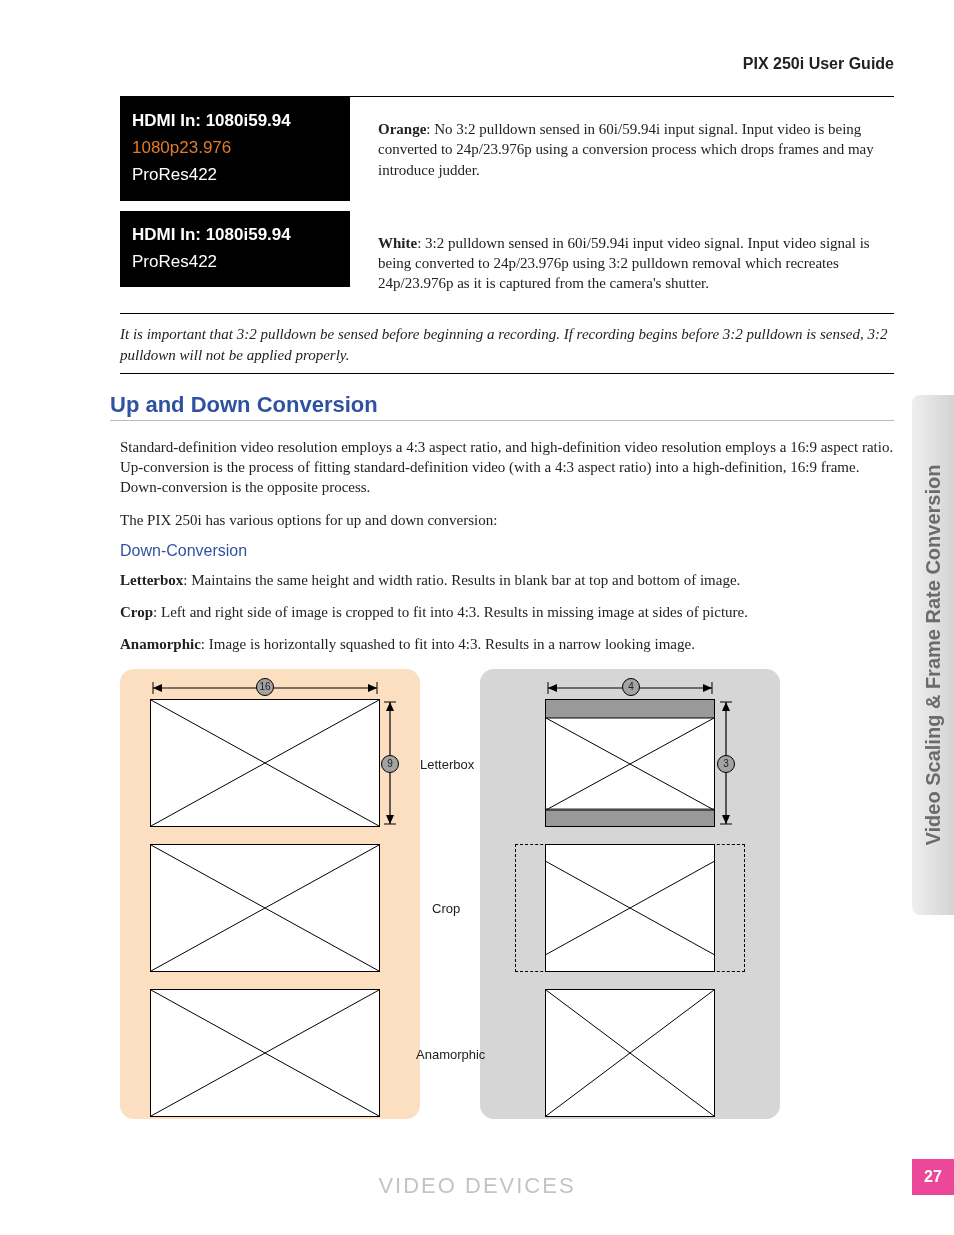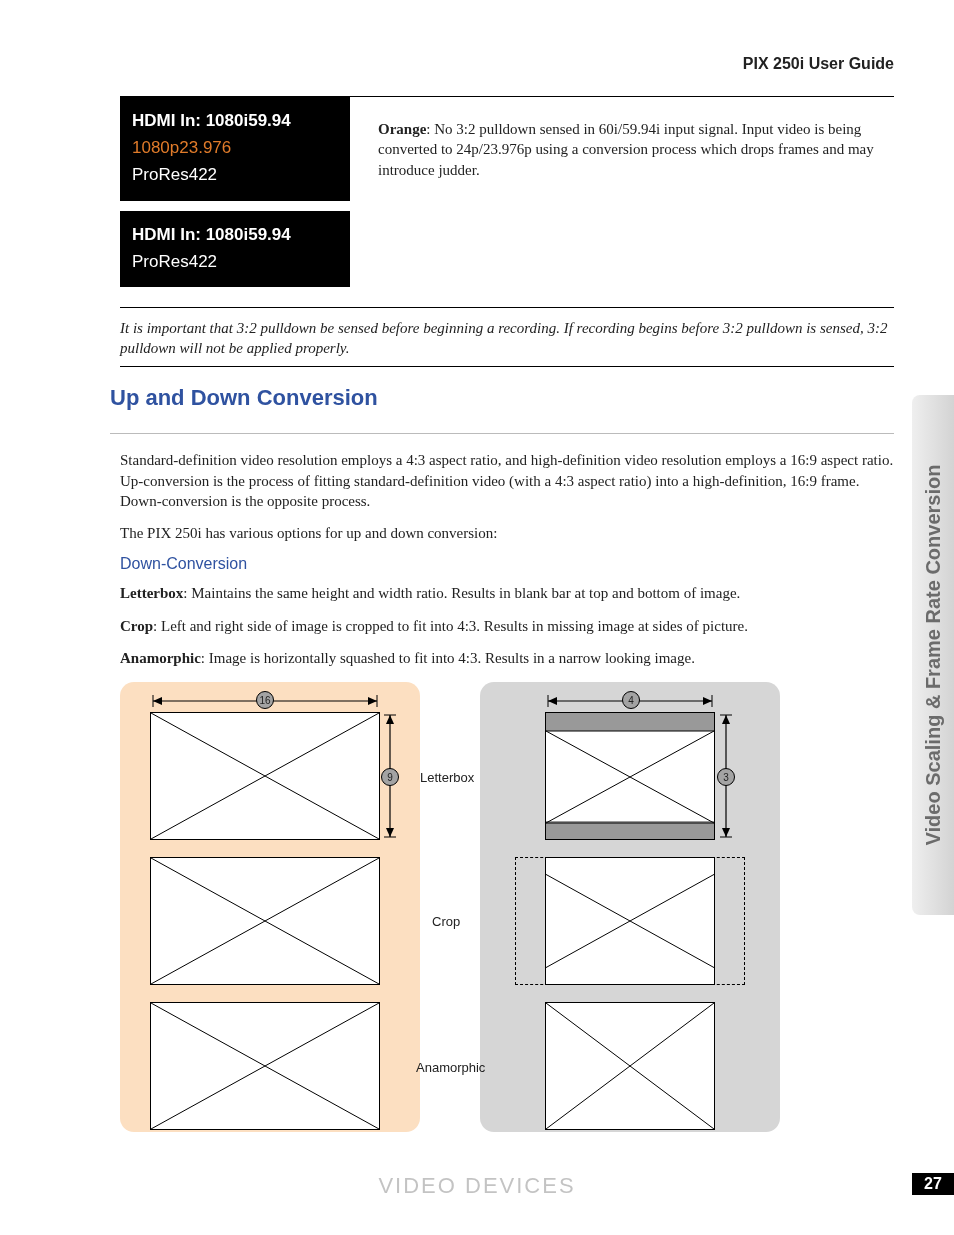--- a/index.html
+++ b/index.html
@@ -44,21 +44,21 @@
     line-height: 1.35;
     margin: 4px 0;
   }
   hr.rule2 { border: none; border-top: 1.2px solid #000; margin: 8px 0 18px 0; }
   h2.section {
     font-family: Arial, Helvetica, sans-serif;
     color: #2f52a0;
     font-weight: bold;
     font-size: 22px;
     border-bottom: 1px solid #bbb;
-    padding-bottom: 22px;
+    padding-bottom: 2px;
     margin-bottom: 16px;
     margin-left: -10px;
   }
   p.body { line-height: 1.35; margin-bottom: 12px; }
   h3.sub {
     font-family: Arial, Helvetica, sans-serif;
     color: #2f52a0;
     font-weight: normal;
     font-size: 16px;
     margin: 8px 0 10px 0;
@@ -81,22 +81,22 @@
     font-family: Arial, Helvetica, sans-serif;
     font-weight: bold;
     font-size: 20px;
     color: #6b6b6b;
   }
   .page-num {
     position: absolute;
     right: 0;
     bottom: 40px;
     width: 42px;
-    height: 22px;
-    background: #000000;
+    height: 36px;
+    background: #ec4899;
     color: #fff;
     font-family: Arial, Helvetica, sans-serif;
     font-weight: bold;
     font-size: 16px;
     display: flex;
     align-items: center;
     justify-content: center;
   }
   
   .diagram-wrap {
@@ -168,20 +168,23 @@
     <b>Orange</b><span>: No 3:2 pulldown sensed in 60i/59.94i input signal. Input video is being converted to 24p/23.976p using a conversion process which drops frames and may introduce judder.</span>
   </div>
 </div>
 
 <div class="lcd-gap"></div>
 
 <div class="lcd-row">
   <div class="lcd-box">
     <div class="line1">HDMI In: 1080i59.94</div>
     <div>ProRes422</div>
+  </div>
+  <div class="desc">
+    <b>White</b><span>: 3:2 pulldown sensed in 60i/59.94i input video signal. Input video signal is being converted to 24p/23.976p using 3:2 pulldown removal which recreates 24p/23.976p as it is captured from the camera's shutter.</span>
   </div>
 </div>
 
 <hr class="rule">
 <p class="note">It is important that 3:2 pulldown be sensed before beginning a recording. If recording begins before 3:2 pulldown is sensed, 3:2 pulldown will not be applied properly.</p>
 <hr class="rule2">
 
 <h2 class="section">Up and Down Conversion</h2>
 
 <p class="body">Standard-definition video resolution employs a 4:3 aspect ratio, and high-definition video resolution employs a 16:9 aspect ratio. Up-conversion is the process of fitting standard-definition video (with a 4:3 aspect ratio) into a high-definition, 16:9 frame. Down-conversion is the opposite process.</p>

